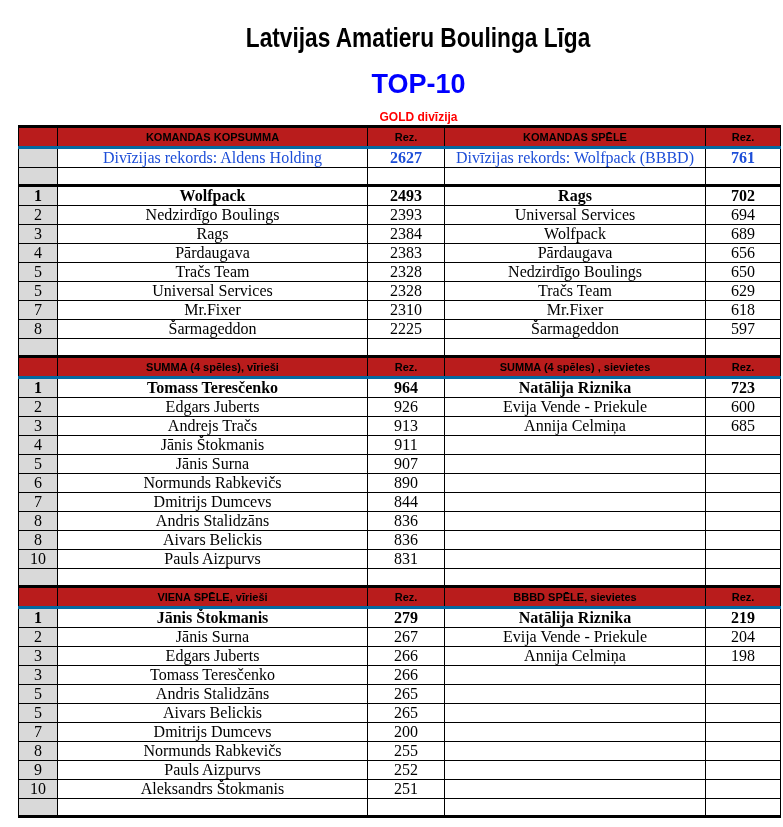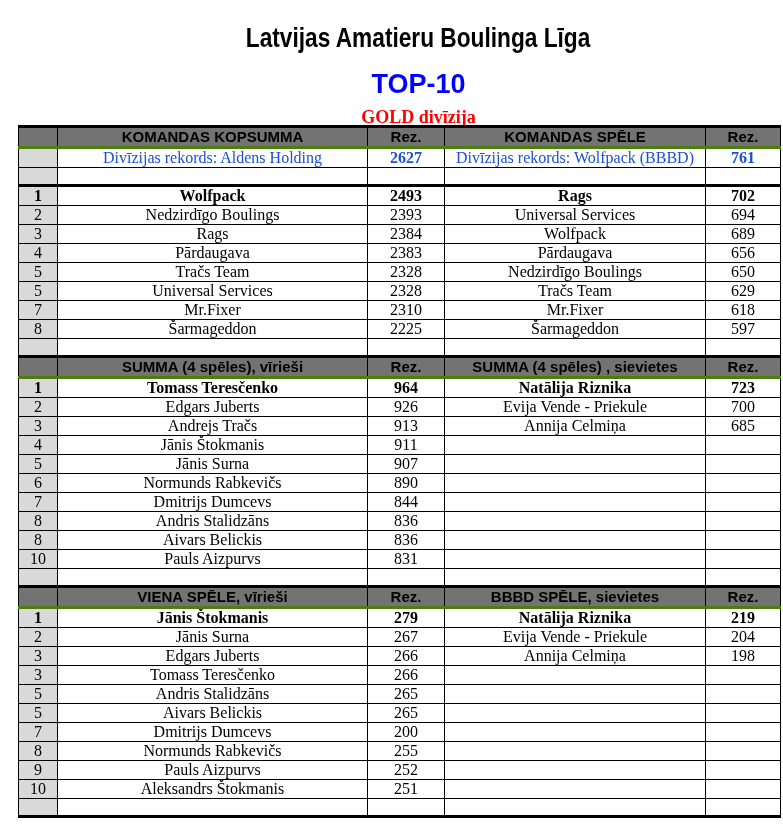--- a/index.html
+++ b/index.html
@@ -12,43 +12,43 @@
   }
   .main-title{
     font-size:27px;font-weight:bold;color:#000000;line-height:28px;margin:0;
     display:inline-block;transform:scaleX(0.84);transform-origin:50% 50%;
     white-space:nowrap;letter-spacing:0px;
   }
   .sub-title{
     font-size:27px;font-weight:bold;color:#0000ff;line-height:26px;margin-top:19px;
   }
   .division-title{
-    font-size:18px;font-weight:bold;color:#ff0000;line-height:20px;margin-top:10px;font-family:Liberation Serif, serif;
+    font-size:12px;font-weight:bold;color:#ff0000;line-height:20px;margin-top:10px;
   }
   table.league{
     position:absolute;left:18px;top:125px;
     border-collapse:collapse;table-layout:fixed;
     font-family:"Liberation Serif", serif;font-size:16px;color:#000;
   }
   table.league td{
     border:1px solid #000;height:18px;line-height:18px;padding:0 2px;
     text-align:center;vertical-align:middle;overflow:hidden;white-space:nowrap;
     box-sizing:border-box;
   }
   
   td.c0{border-left:2px solid #000;border-right:1px solid #000;}
   td.c2{border-left:2px solid #000;border-right:3px solid #000;}
   td.c4{border-left:2px solid #000;border-right:2px solid #000;}
   
   td.gray{background:#d9d9d9;border-top:none;border-bottom:2px solid #ffffff;}
   
   tr.hdr td{
-    background:#737373;font-family:"Liberation Sans", sans-serif;
-    font-weight:bold;font-size:15px;
-    border-top:3px solid #000;border-bottom:3px solid #4d7c0f;
+    background:#b91c1c;font-family:"Liberation Sans", sans-serif;
+    font-weight:bold;font-size:11px;
+    border-top:3px solid #000;border-bottom:3px solid #0369a1;
   }
   
   tr.first td{border-top:3px solid #000;font-weight:bold;}
   
   tr.record td{color:#1d4ed8;}
   tr.record td.val{font-weight:bold;}
   tr.record td.gray{color:#000;}
   
   tr.last td{border-bottom:3px solid #000;}
 </style>
@@ -166,21 +166,21 @@
         <td class="c1">Tomass Teresčenko</td>
         <td class="c2">964</td>
         <td class="c3">Natālija Riznika</td>
         <td class="c4">723</td>
       </tr>
       <tr>
         <td class="c0 gray">2</td>
         <td class="c1">Edgars Juberts</td>
         <td class="c2">926</td>
         <td class="c3">Evija Vende - Priekule</td>
-        <td class="c4">700</td>
+        <td class="c4">600</td>
       </tr>
       <tr>
         <td class="c0 gray">3</td>
         <td class="c1">Andrejs Tračs</td>
         <td class="c2">913</td>
         <td class="c3">Annija Celmiņa</td>
         <td class="c4">685</td>
       </tr>
       <tr>
         <td class="c0 gray">4</td>

